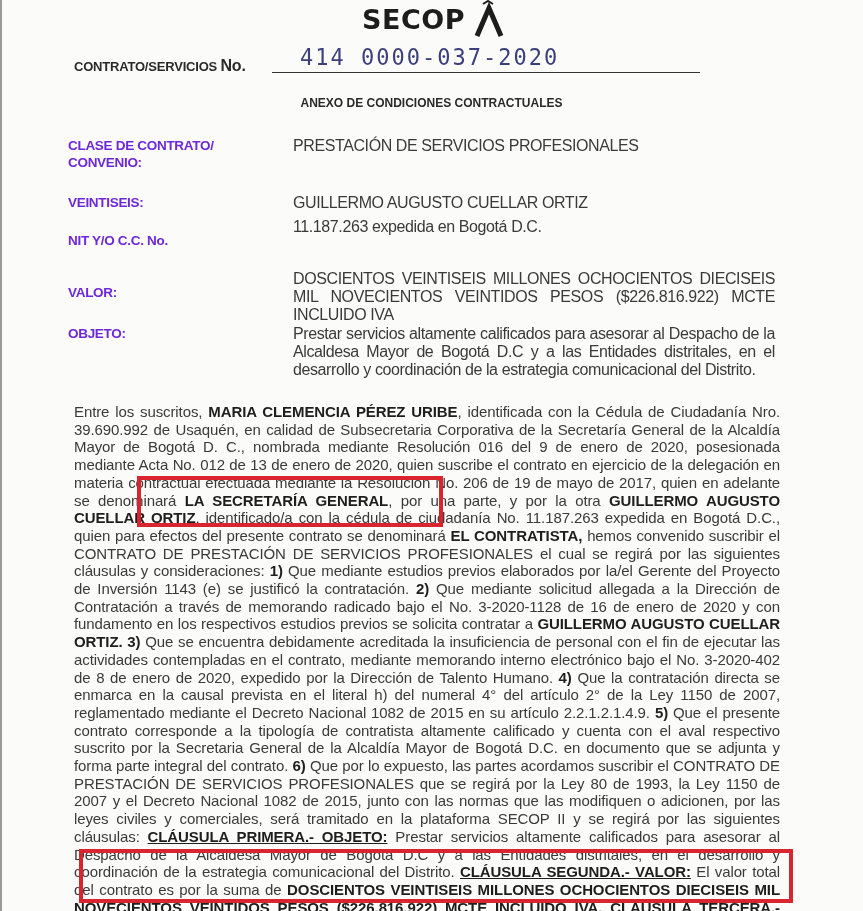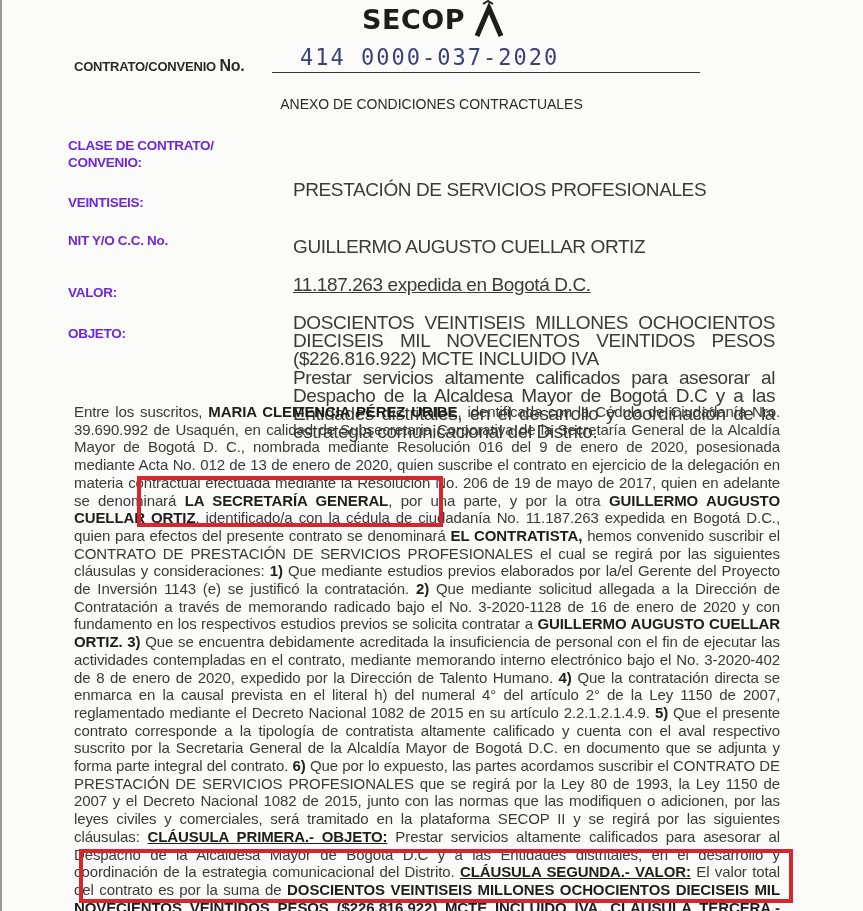--- a/index.html
+++ b/index.html
@@ -27,29 +27,29 @@
   .contract-label .big { font-size: 16px; text-align: center; }
   .contract-line {
     position: absolute; left: 272px; top: 72px; width: 428px; height: 1px; background: #333;
   }
   .contract-number {
     position: absolute; left: 300px; top: 44px; font-family: "DejaVu Sans Mono", monospace;
     font-size: 22px; color: #3b3f7a; letter-spacing: 2px; transform: scaleY(1.08);
   }
   .annex-title {
     position: absolute; left: 0; width: 863px; top: 96px; text-align: center;
-    font-size: 14px; font-weight: normal; color: #2a2a2a;
+    font-size: 12px; font-weight: bold; color: #2a2a2a;
   }
   .field-label {
     position: absolute; left: 68px; font-size: 13.5px; font-weight: bold; color: #6d28d9;
     line-height: 17px; letter-spacing: -0.3px;
   }
   .field-value {
-    position: absolute; left: 293px; width: 482px; font-size: 19px; color: #3a3a3a;
-    line-height: 18px; letter-spacing: -0.4px; text-align: justify; margin-top: 44px;
+    position: absolute; left: 293px; width: 482px; font-size: 16px; color: #3a3a3a;
+    line-height: 18px; letter-spacing: -0.4px; text-align: justify;
   }
   .field-value.justified { text-align: justify; text-align-last: left; }
   .body-text {
     position: absolute; left: 74px; top: 403px; width: 706px;
     font-size: 15px; line-height: 17.7px; color: #3a3a3a; text-align: justify;
     letter-spacing: -0.1px;
   }
   .body-text b { color: #1e1e1e; }
   .body-text u b, .body-text b u { text-decoration: underline; }
   .highlight-box {
@@ -63,36 +63,36 @@
 
 <div class="logo">
   <span>SECOP</span>
 </div>
 <svg class="logo-hat" viewBox="0 0 30 40">
   <polyline points="3,36 15,8 27,36" fill="none" stroke="#1d1d1d" stroke-width="5" stroke-linejoin="miter"></polyline>
   <polyline points="9,4 14,1 19,4" fill="none" stroke="#1d1d1d" stroke-width="2"></polyline>
 </svg>
 
 <div class="contract-label">
-  <span>CONTRATO/CONVENIO </span><span class="big">No.</span>
+  <span>CONTRATO/SERVICIOS </span><span class="big">No.</span>
 </div>
 <div class="contract-line"></div>
 <div class="contract-number">414 0000-037-2020</div>
 
 <div class="annex-title">ANEXO DE CONDICIONES CONTRACTUALES</div>
 
 <div class="field-label" style="top:137px; white-space:pre-line;">CLASE DE CONTRATO/
 CONVENIO:</div>
 <div class="field-value" style="top:137px;">PRESTACIÓN DE SERVICIOS PROFESIONALES</div>
 
 <div class="field-label" style="top:194px;">VEINTISEIS:</div>
 <div class="field-value" style="top:194px;">GUILLERMO AUGUSTO CUELLAR ORTIZ</div>
 
 <div class="field-label" style="top:232px;">NIT Y/O C.C. No.</div>
-<div class="field-value" style="top:232px;text-decoration:underline;">11.187.263 expedida en Bogotá D.C.</div>
+<div class="field-value" style="top:218px;">11.187.263 expedida en Bogotá D.C.</div>
 
 <div class="field-label" style="top:284px;">VALOR:</div>
 <div class="field-value justified" style="top:270px;">DOSCIENTOS VEINTISEIS MILLONES OCHOCIENTOS DIECISEIS MIL NOVECIENTOS VEINTIDOS PESOS ($226.816.922) MCTE INCLUIDO IVA</div>
 
 <div class="field-label" style="top:325px;">OBJETO:</div>
 <div class="field-value justified" style="top:325px;">Prestar servicios altamente calificados para asesorar al Despacho de la Alcaldesa Mayor de Bogotá D.C y a las Entidades distritales, en el desarrollo y coordinación de la estrategia comunicacional del Distrito.</div>
 
 <div class="body-text"><span>Entre los suscritos, </span><b>MARIA CLEMENCIA PÉREZ URIBE</b><span>, identificada con la Cédula de Ciudadanía Nro. 39.690.992 de Usaquén, en calidad de Subsecretaria Corporativa de la  Secretaría General de la Alcaldía Mayor de Bogotá D. C., nombrada mediante Resolución 016 del 9 de enero de 2020, posesionada mediante Acta No. 012 de 13 de enero de 2020, quien suscribe el contrato en ejercicio de la delegación en materia contractual efectuada mediante la Resolución No. 206 de 19 de mayo de 2017, quien en adelante se denominará </span><b>LA SECRETARÍA GENERAL</b><span>, por una parte, y por la otra </span><b>GUILLERMO AUGUSTO CUELLAR ORTIZ</b><span>, identificado/a con la cédula de ciudadanía No. 11.187.263 expedida en Bogotá D.C., quien para efectos del presente contrato se denominará </span><b>EL CONTRATISTA,</b><span> hemos convenido  suscribir el CONTRATO DE PRESTACIÓN DE SERVICIOS PROFESIONALES el cual se regirá por las siguientes cláusulas y consideraciones: </span><b>1)</b><span> Que mediante estudios previos elaborados por la/el Gerente del Proyecto de Inversión 1143 (e) se justificó la contratación. </span><b>2)</b><span> Que mediante solicitud allegada a la Dirección de Contratación a través de memorando radicado bajo el No. 3-2020-1128 de 16 de enero de 2020 y con fundamento en los respectivos estudios previos se solicita contratar a </span><b>GUILLERMO AUGUSTO CUELLAR ORTIZ.</b><b> 3)</b><span> Que se encuentra debidamente acreditada la insuficiencia de personal con el fin de ejecutar las actividades contempladas en el contrato, mediante memorando interno electrónico bajo el No. 3-2020-402 de 8 de enero de 2020, expedido por la Dirección de Talento Humano. </span><b>4)</b><span> Que la contratación directa se enmarca en la causal prevista en el literal h) del numeral 4° del artículo 2° de la Ley 1150 de 2007, reglamentado mediante el Decreto Nacional 1082 de 2015 en su artículo 2.2.1.2.1.4.9. </span><b>5)</b><span> Que el presente contrato corresponde a la tipología de contratista altamente calificado y cuenta con el aval respectivo suscrito por la Secretaria General de la Alcaldía Mayor de Bogotá D.C. en documento que se adjunta y forma parte integral del contrato. </span><b>6)</b><span> Que por lo expuesto, las partes acordamos suscribir el CONTRATO DE PRESTACIÓN DE SERVICIOS PROFESIONALES que se regirá por la Ley 80 de 1993, la Ley 1150 de 2007 y el Decreto Nacional 1082 de 2015, junto con las normas que las modifiquen o adicionen, por las leyes civiles y comerciales, será tramitado en la plataforma SECOP II y se regirá por las siguientes cláusulas: </span><b><u>CLÁUSULA PRIMERA.- OBJETO:</u></b><span> Prestar servicios altamente calificados para asesorar al Despacho de la Alcaldesa Mayor de Bogotá D.C y a las Entidades distritales, en el desarrollo y coordinación de la estrategia comunicacional del Distrito. </span><b><u>CLÁUSULA SEGUNDA.- VALOR:</u></b><span>  El valor total del contrato es por la suma de  </span><b>DOSCIENTOS VEINTISEIS MILLONES OCHOCIENTOS DIECISEIS MIL NOVECIENTOS VEINTIDOS PESOS ($226.816.922) MCTE INCLUIDO IVA.</b> <b><u>CLÁUSULA TERCERA.- FORMA DE PAGO:</u></b><span> Cumplidos los requisitos de</span></div>
 
 <div class="highlight-box" style="left:137px; top:476px; width:306px; height:51px;"></div>

